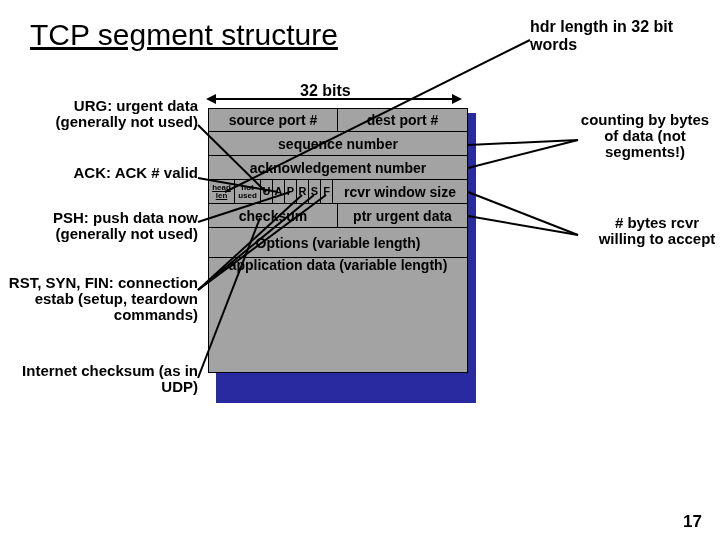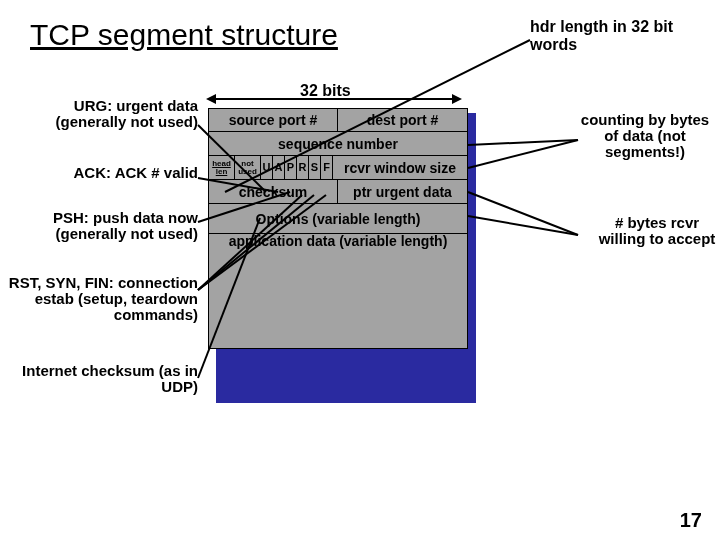--- a/index.html
+++ b/index.html
@@ -132,21 +132,21 @@
   svg.leads {
     position: absolute;
     top: 0; left: 0;
     width: 720px; height: 540px;
     pointer-events: none;
   }
   .page-num {
     position: absolute;
     bottom: 8px;
     right: 18px;
-    font-size: 20px;
+    font-size: 17px;
     font-weight: bold;
   }
 </style>
 </head>
 <body>
 
 <div class="title">TCP segment structure</div>
 <div class="hdr-note">hdr length in 32 bit words</div>
 
 <div class="bitslabel">32 bits</div>
@@ -162,20 +162,23 @@
 <div class="right-col r-win"># bytes rcvr willing to accept</div>
 
 <div class="seg-shadow"></div>
 <div class="seg">
   <div class="row">
     <div class="cell half">source port #</div>
     <div class="cell half">dest port #</div>
   </div>
   <div class="row">
     <div class="cell full">sequence number</div>
+  </div>
+  <div class="row">
+    <div class="cell full">acknowledgement number</div>
   </div>
   <div class="row">
     <div class="cell hl">head len</div>
     <div class="cell nu">not used</div>
     <div class="cell flagcell">U</div>
     <div class="cell flagcell">A</div>
     <div class="cell flagcell">P</div>
     <div class="cell flagcell">R</div>
     <div class="cell flagcell">S</div>
     <div class="cell flagcell">F</div>

